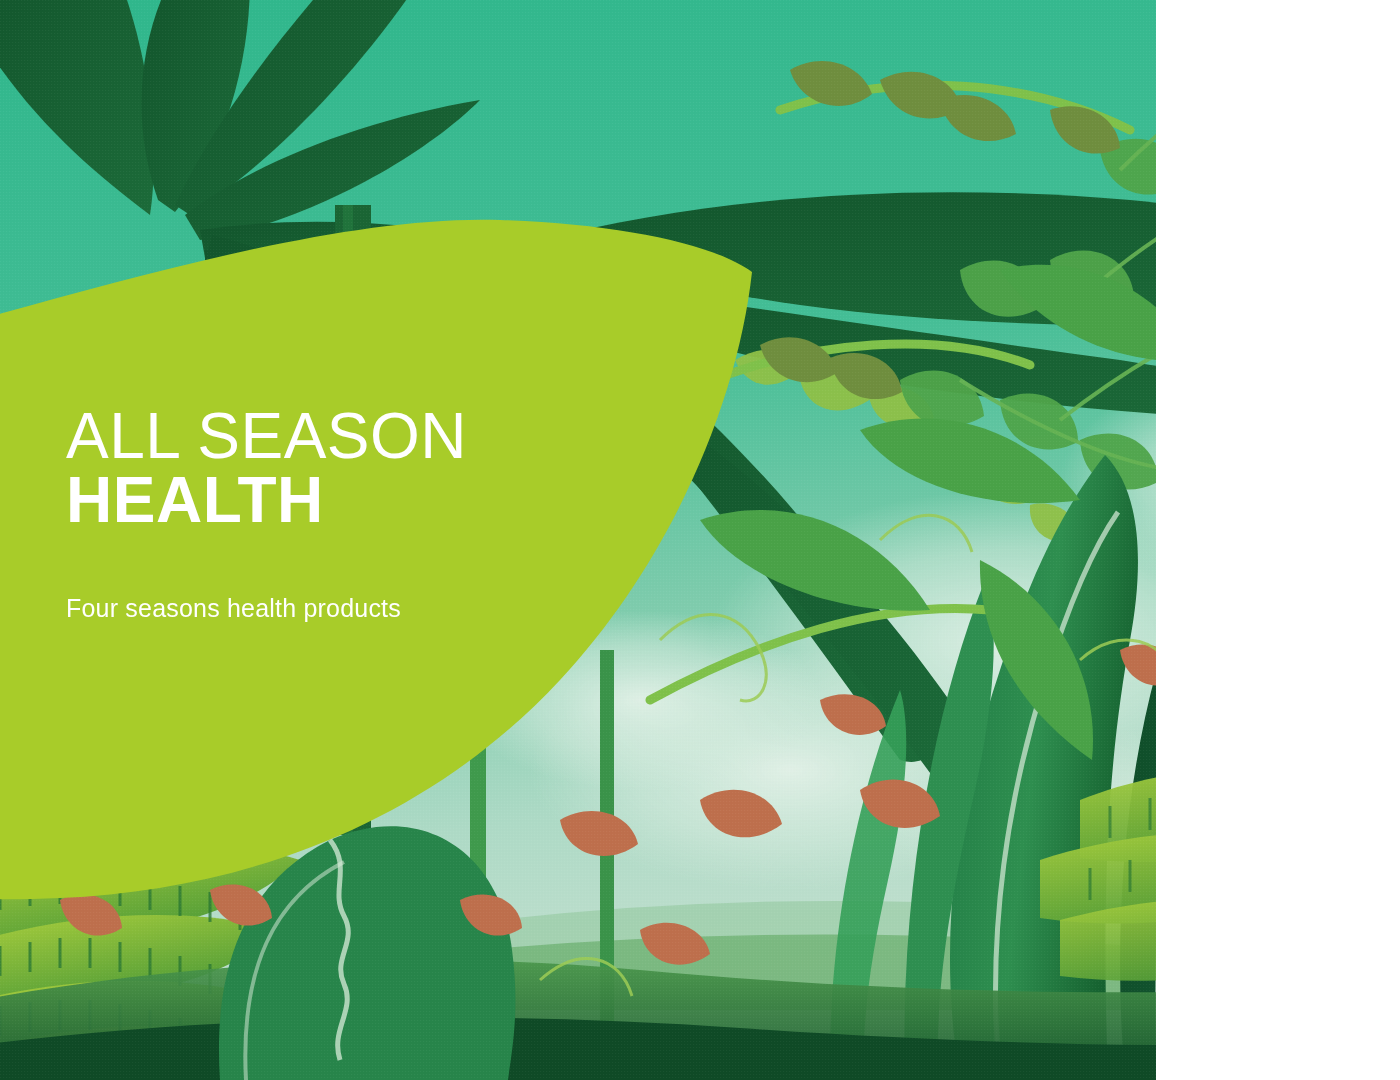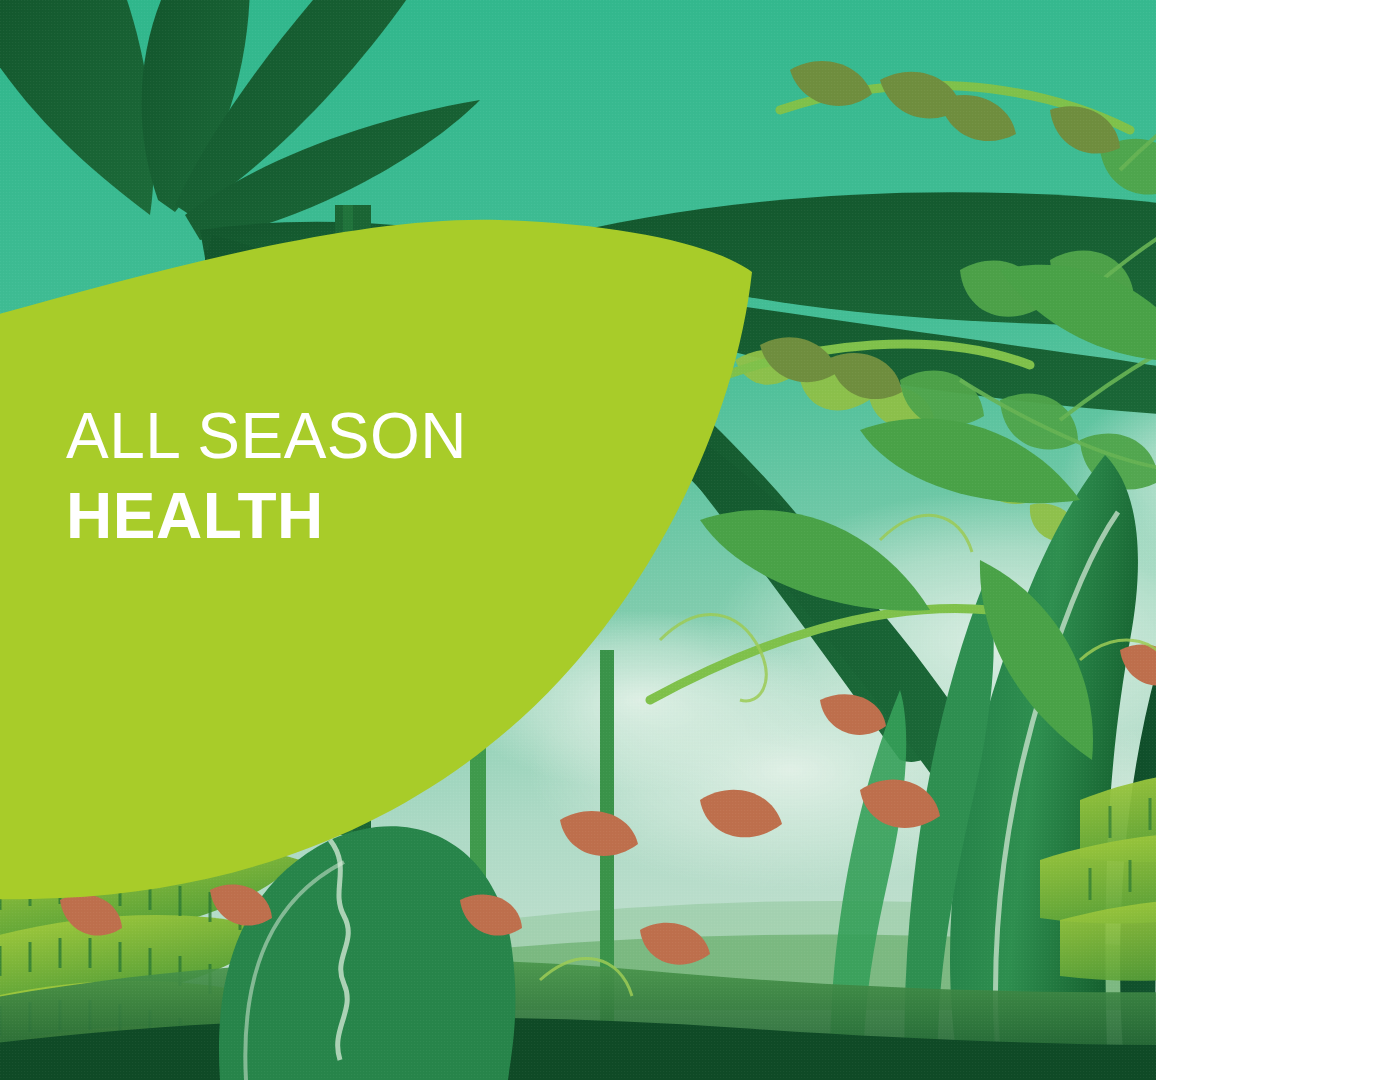--- a/index.html
+++ b/index.html
@@ -26,21 +26,20 @@
     letter-spacing:0.5px;
     line-height:1.0;
     color:#ffffff;
     white-space:nowrap;
   }
   .t-line2{
     font-size:64px;
     font-weight:700;
     letter-spacing:0.5px;
     line-height:1.0;
-    margin-top:16px;
     color:#ffffff;
     white-space:nowrap;
   }
   .t-sub{
     margin-top:62px;
     font-size:25px;
     font-weight:300;
     letter-spacing:0.2px;
     color:#ffffff;
     white-space:nowrap;
@@ -275,15 +274,16 @@
              C 620 224 714 244 752 272
              C 738 400 672 560 560 680
              C 430 820 250 890 60 898
              C -30 902 -100 896 -140 884
              Z" fill="#A8CC29"></path>
   </svg>
 
   <div class="copy">
     <div class="t-line1">ALL SEASON</div>
     <div class="t-line2">HEALTH</div>
+    <div class="t-sub">Four seasons health products</div>
   </div>
 
 </div>
 
 </body></html>

